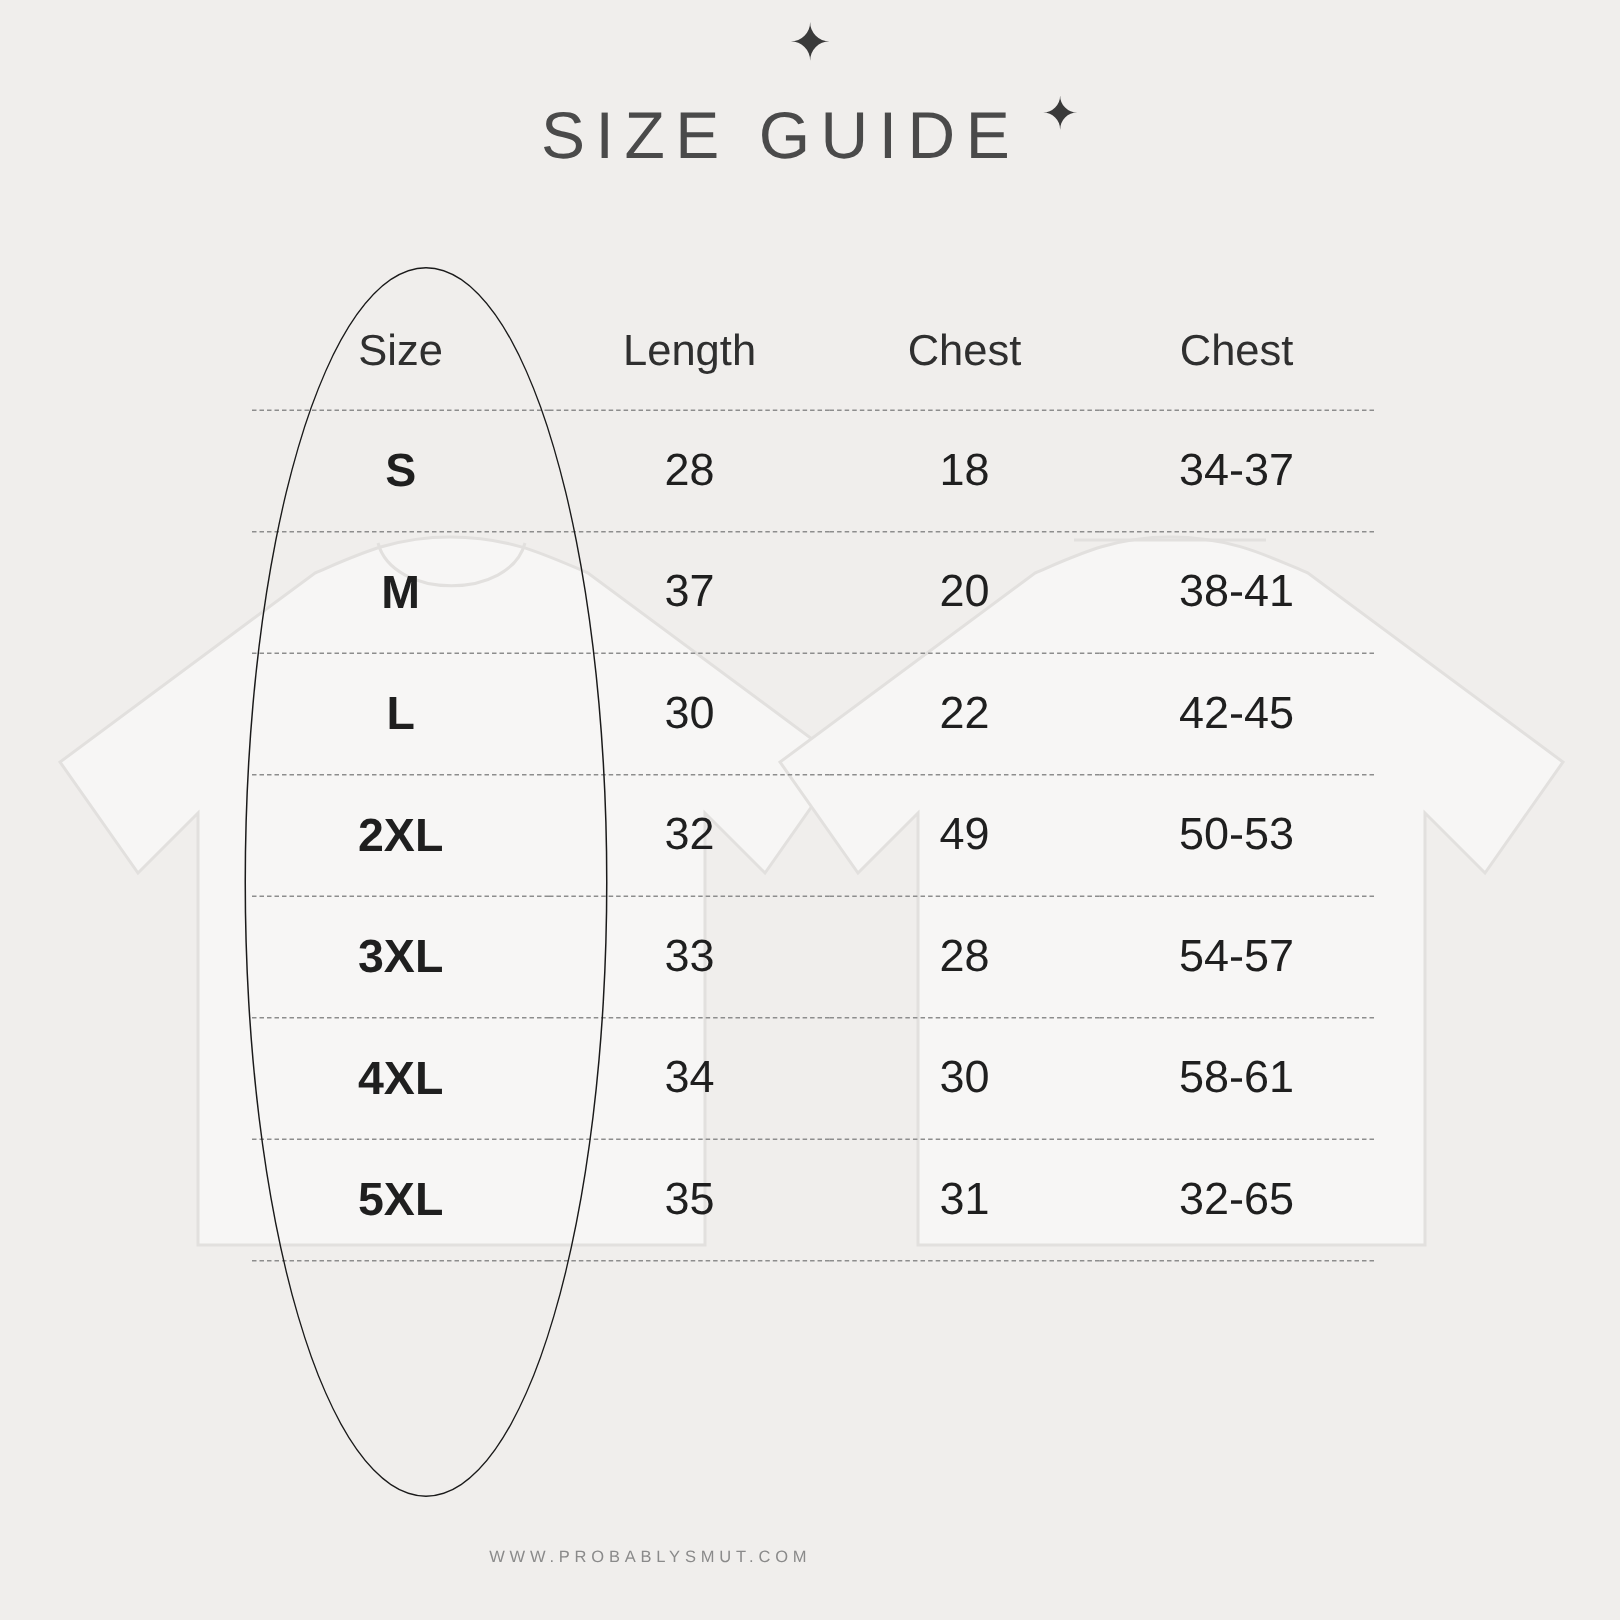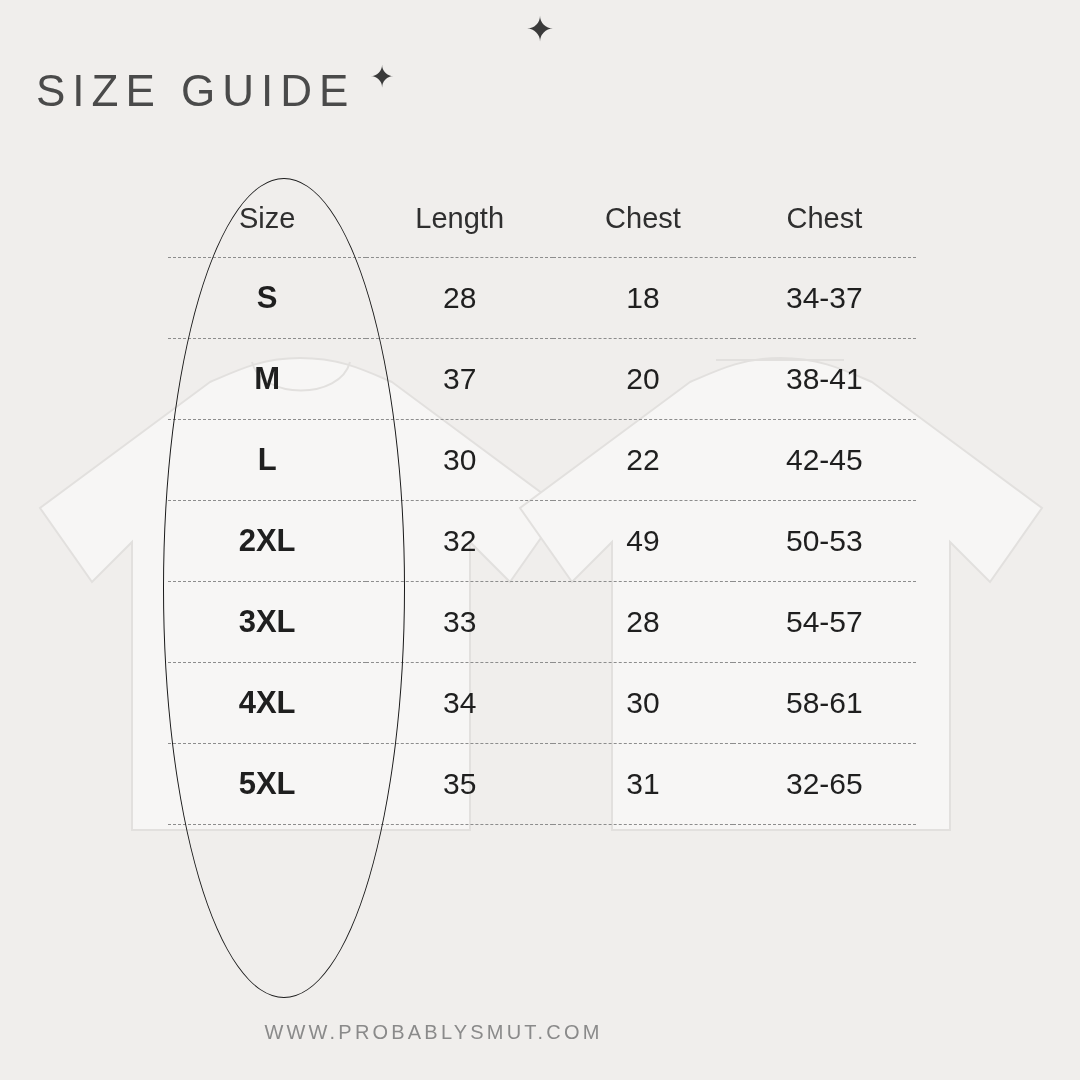--- a/index.html
+++ b/index.html
@@ -57,38 +57,37 @@
   .sparkle {
     display: inline-block;
     color: #3a3a3a;
     line-height: 1;
   }
   .sparkle.big { font-size: 34px; transform: translateY(-16px); }
   .sparkle.small { font-size: 30px; transform: translateY(-14px); }
   .subtitle-row {
     display: flex;
     align-items: center;
-    justify-content: flex-start;
+    justify-content: center;
     gap: 14px;
     margin-top: 4px;
-    padding-left: 36px;
   }
   .subtitle {
     font-family: "Liberation Sans", sans-serif;
     font-size: 44px;
     letter-spacing: 7px;
     color: #4a4a4a;
     font-weight: 400;
   }
 
   
   .table-wrap {
     position: absolute;
     left: 168px;
-    top: 196px;
+    top: 212px;
     width: 748px;
     z-index: 2;
   }
   table.size-table {
     width: 100%;
     border-collapse: collapse;
     table-layout: fixed;
   }
   table.size-table col.c-size   { width: 26.5%; }
   table.size-table col.c-length { width: 25%; }
@@ -129,21 +128,21 @@
     pointer-events: none;
   }
 
   
   .footer {
     position: absolute;
     bottom: 36px;
     left: 0;
     width: 867px;
     text-align: center;
-    font-size: 20px;
+    font-size: 11px;
     letter-spacing: 3.2px;
     color: #8a8a8a;
     z-index: 3;
   }
 </style>
 </head>
 <body>
 
 <div class="page">
 

